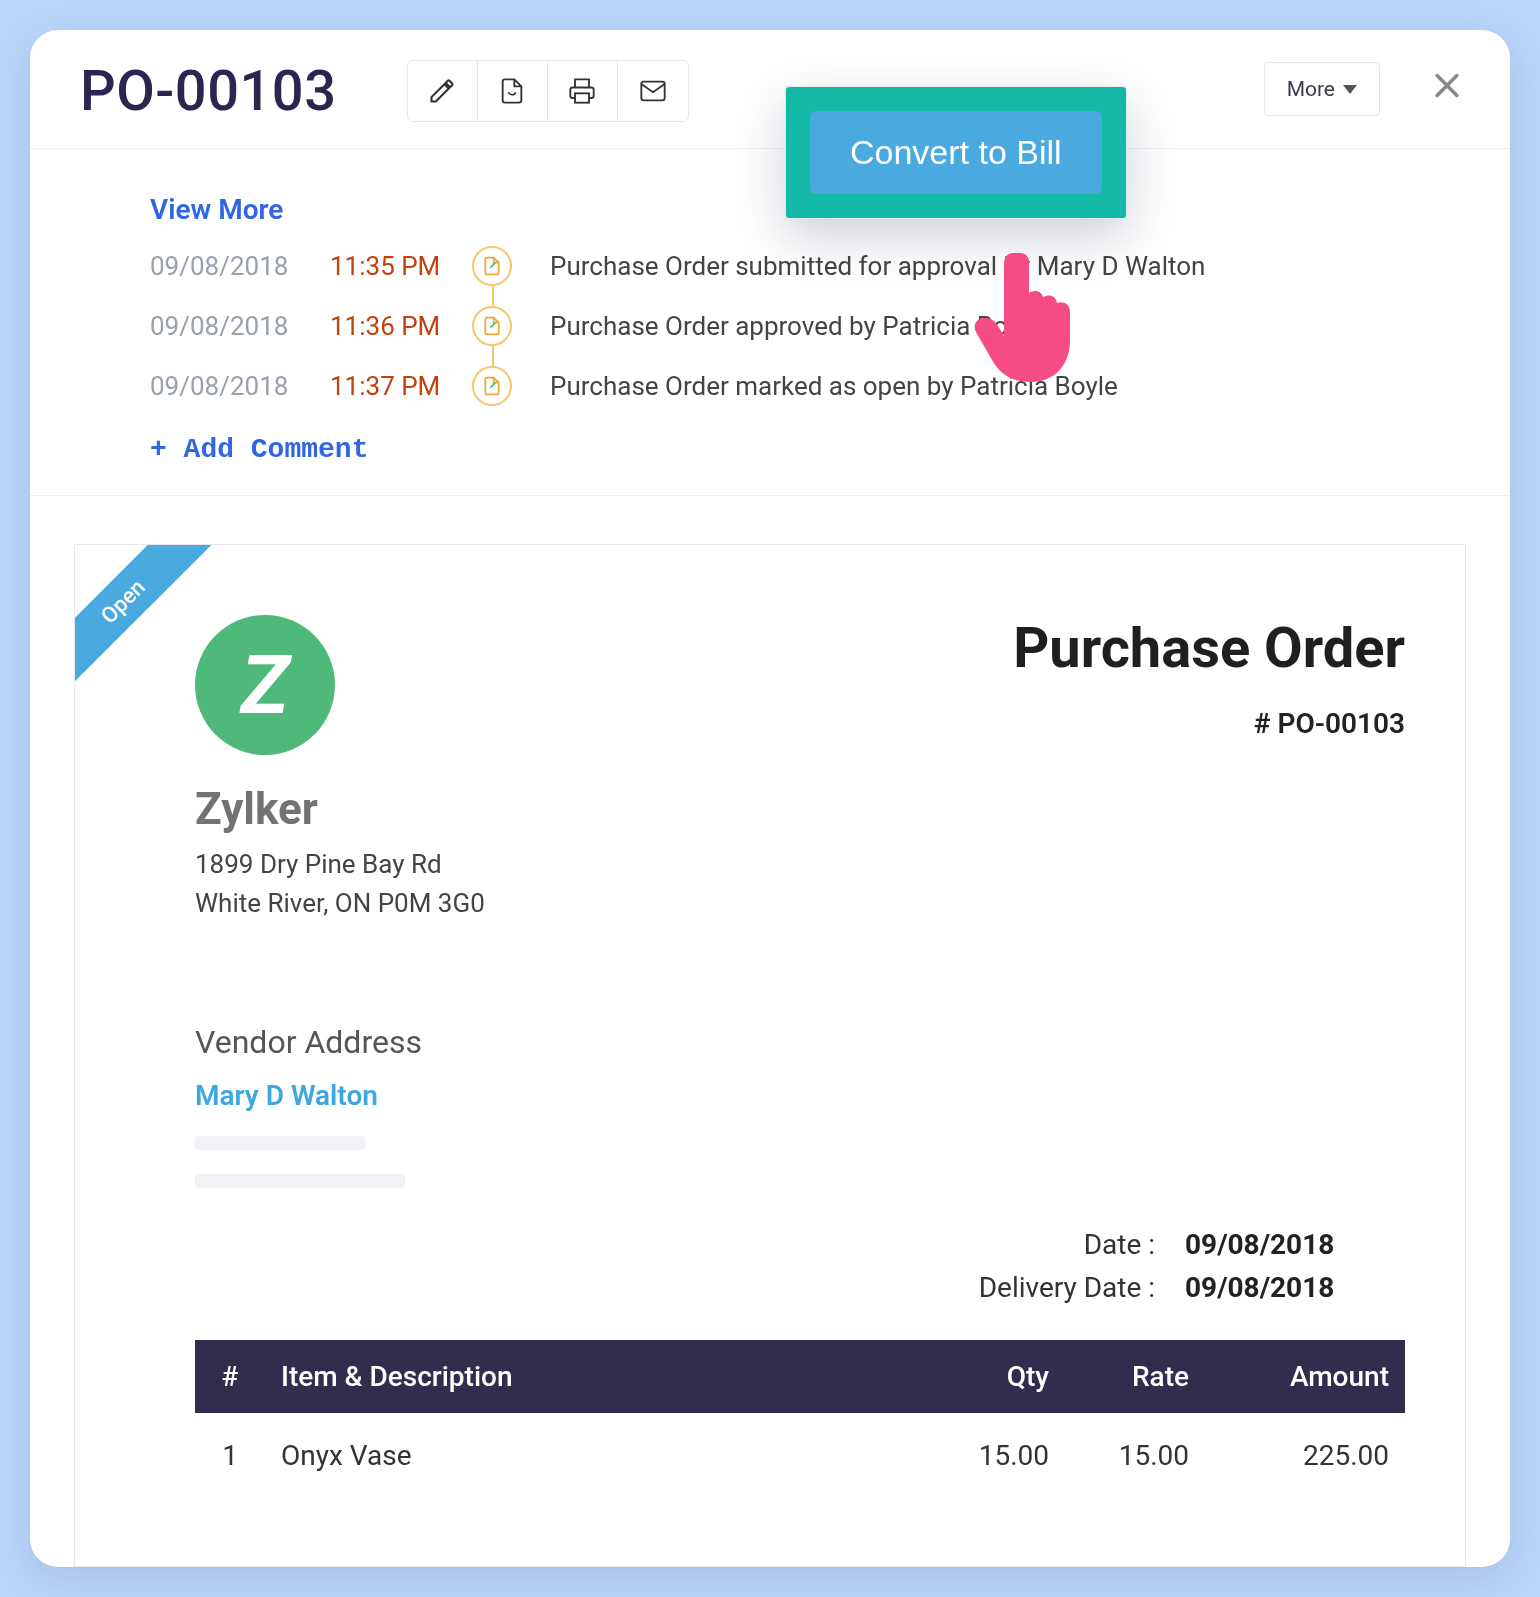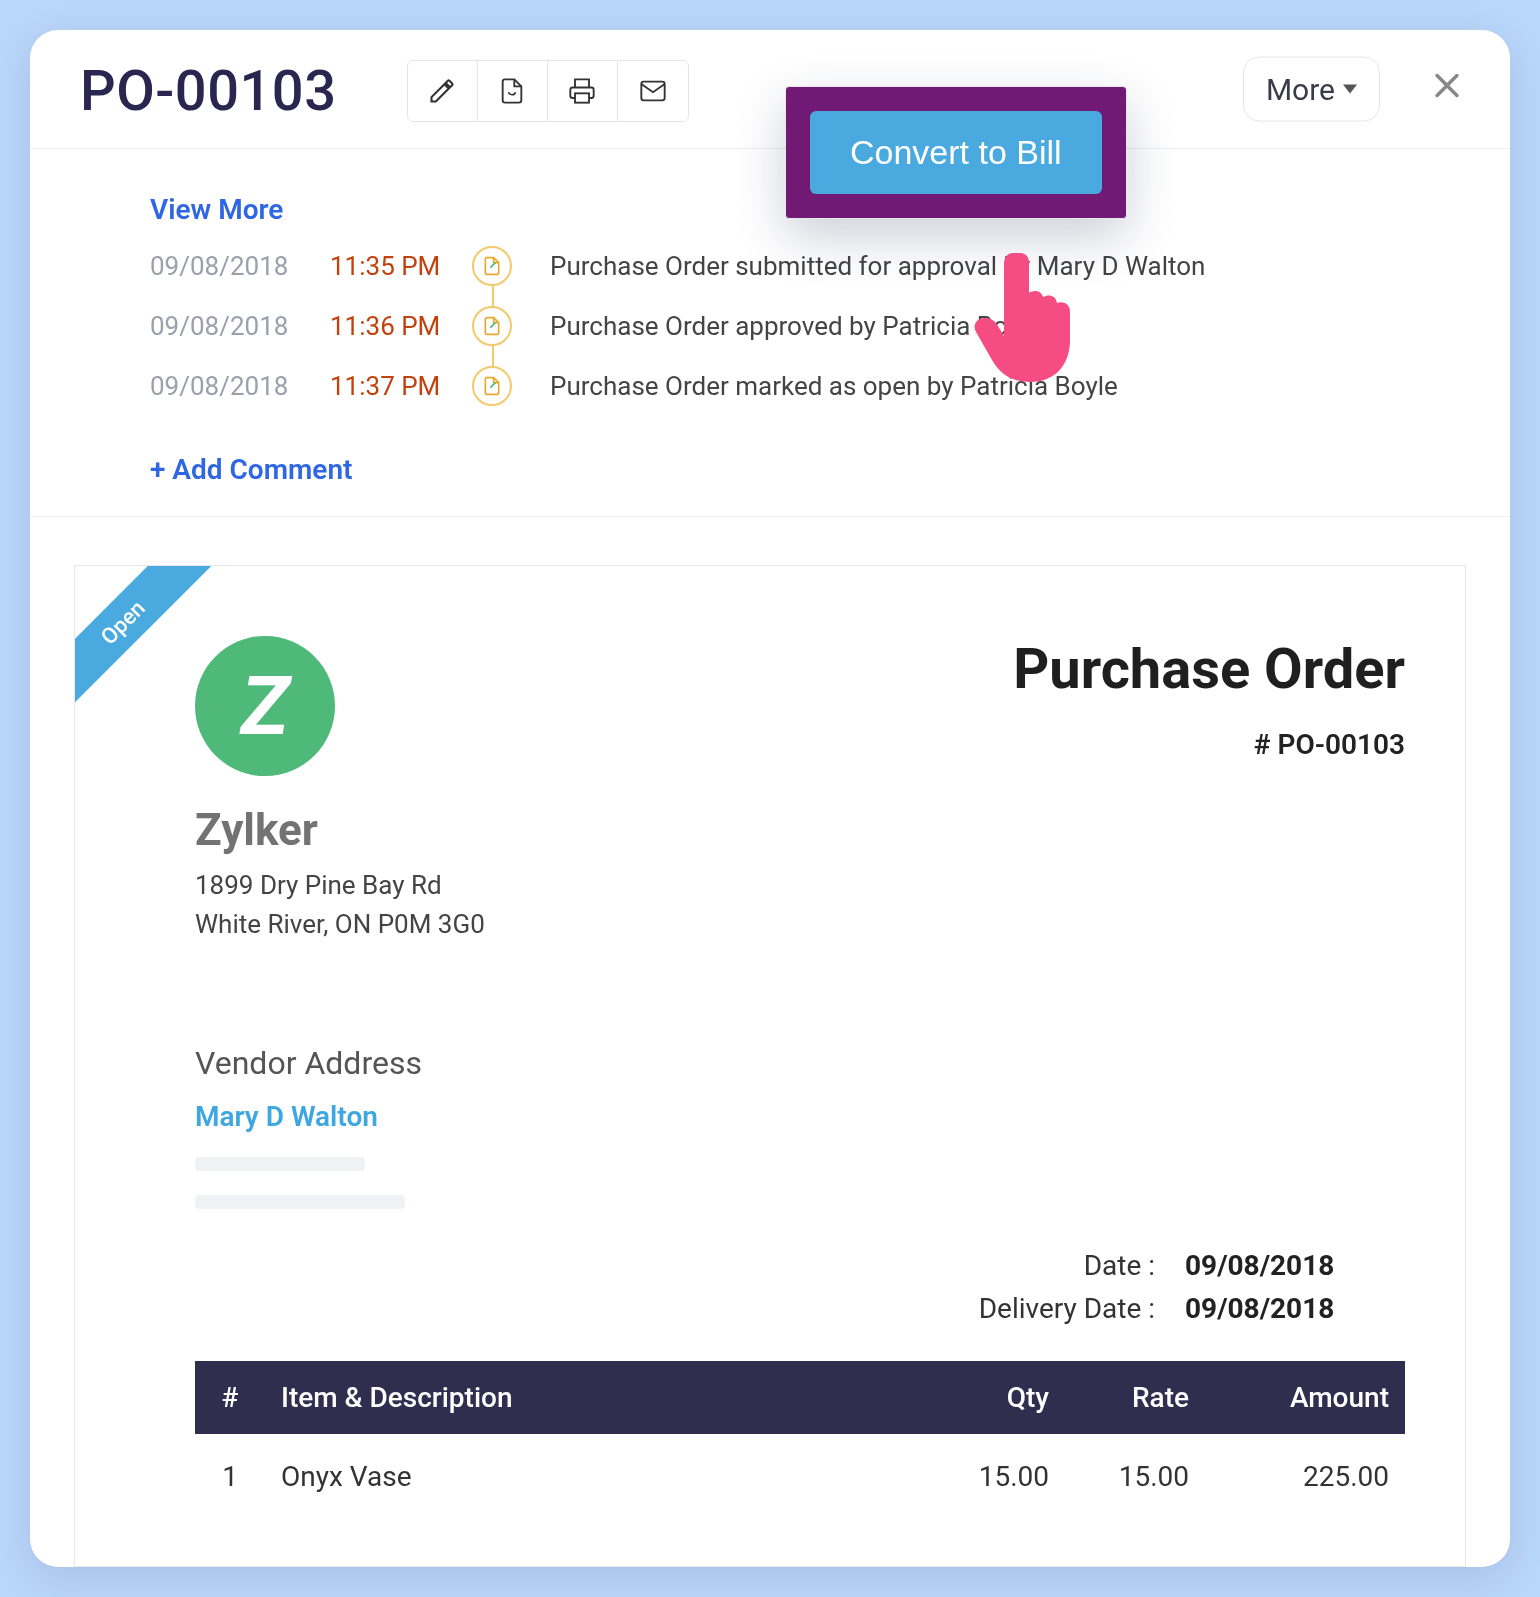--- a/index.html
+++ b/index.html
@@ -51,23 +51,23 @@
     cursor: pointer;
     color: #3a3a4a;
   }
   .toolbar-btn:last-child { border-right: none; }
   .more-btn {
     position: absolute;
     right: 130px;
     top: 50%;
     transform: translateY(-50%);
     border: 1px solid #e2e5ec;
-    border-radius: 16px;
+    border-radius: 4px;
     padding: 14px 22px;
-    font-size: 30px;
+    font-size: 21px;
     color: #3a3a4a;
     display: flex;
     align-items: center;
     gap: 8px;
     cursor: pointer;
   }
   .close-btn {
     position: absolute;
     right: 40px;
     top: 50%;
@@ -75,21 +75,21 @@
     font-size: 40px;
     color: #888;
     cursor: pointer;
     line-height: 1;
     padding: 6px;
   }
   .popover {
     position: absolute;
     top: 56px;
     left: 755px;
-    background: #701a75;
+    background: #14b8a6;
     border: 1px solid #e8e8e8;
     border-radius: 4px;
     padding: 24px;
     box-shadow: 0 18px 50px rgba(30,40,80,0.22);
     z-index: 50;
   }
   .convert-btn {
     background: #4aa9de;
     color: #fff;
     font-size: 34px;
@@ -161,22 +161,23 @@
   }
   .timeline-text {
     color: #444;
     font-size: 26px;
   }
   .add-comment {
     color: #2f66e3;
     font-size: 28px;
     font-weight: 600;
     cursor: pointer;
-    margin-top: 27px;
+    margin-top: 8px;
     display: inline-block;
+    font-family: Liberation Mono, monospace;
   }
   .doc-wrap {
     border-top: 1px solid #eceef3;
     padding: 48px 44px 0 44px;
     flex: 1;
   }
   .document {
     background: #fff;
     border: 1px solid #e6e8ee;
     position: relative;

